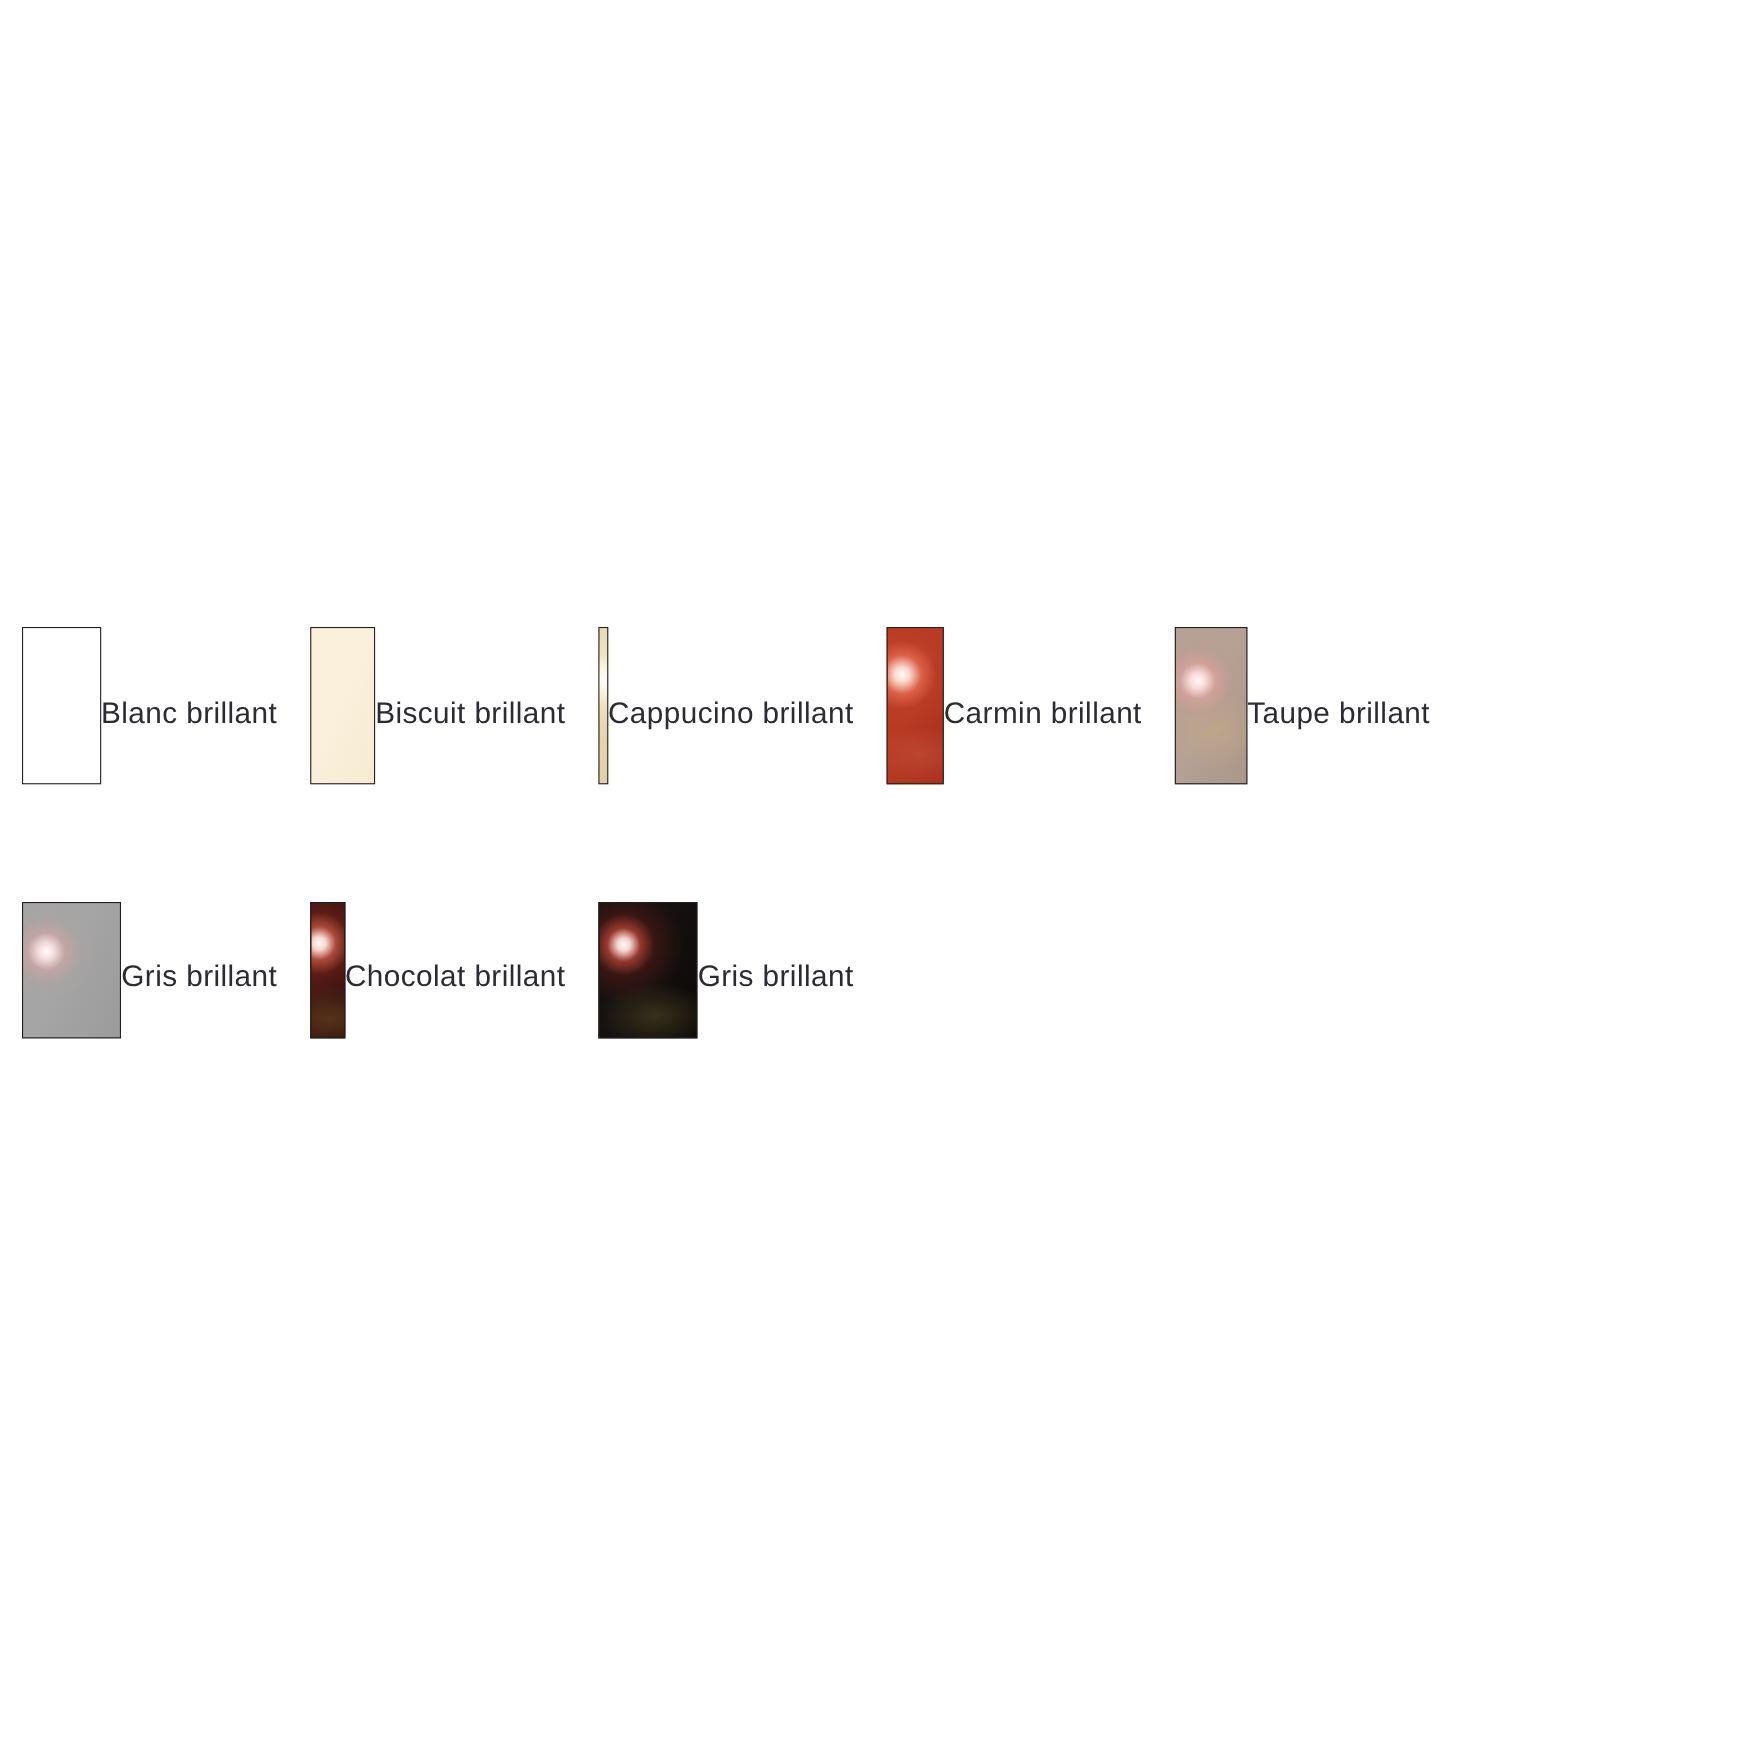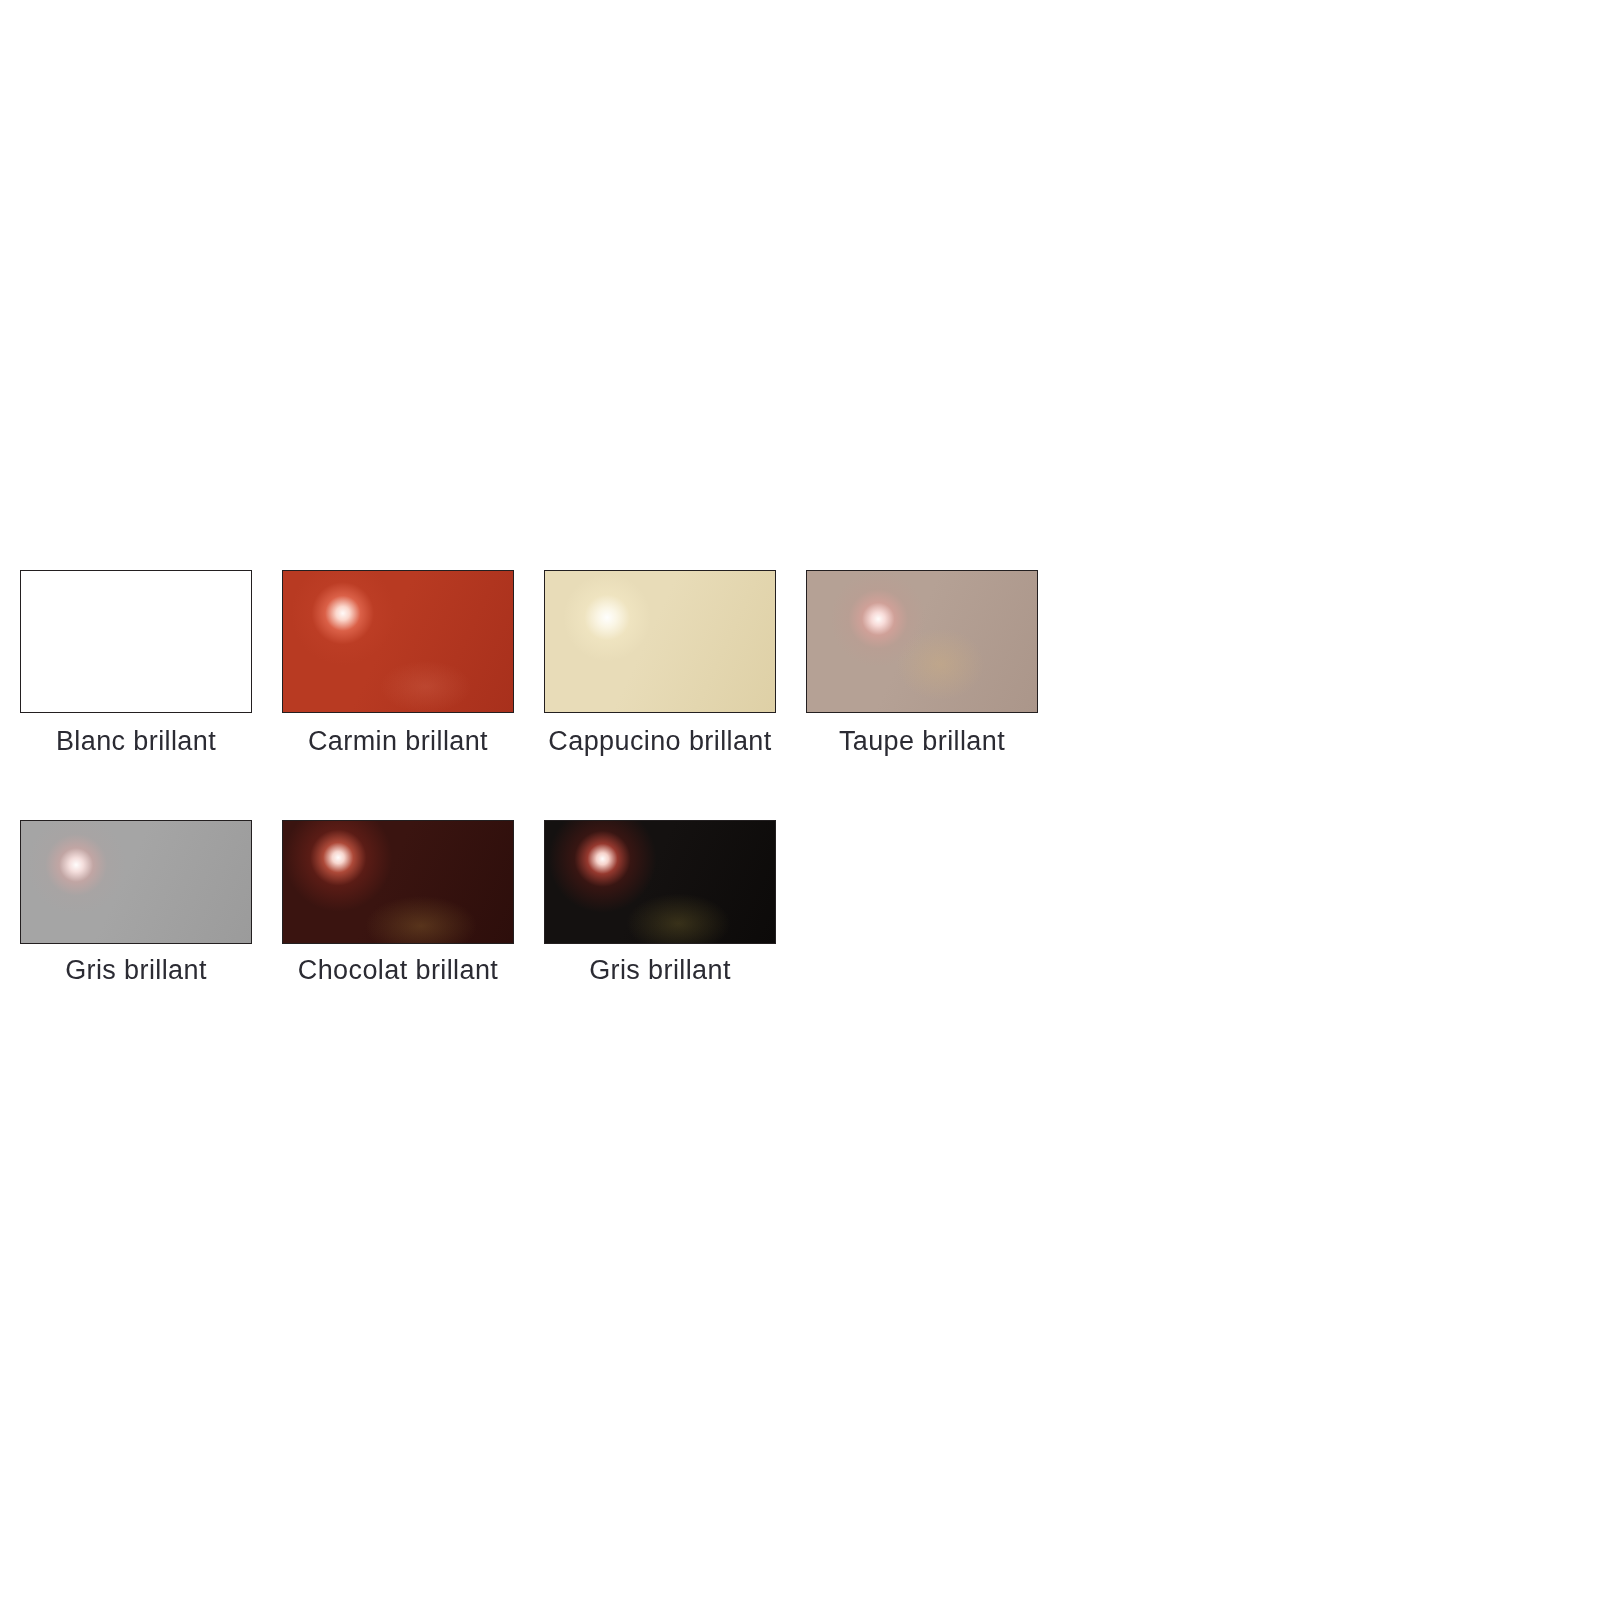--- a/index.html
+++ b/index.html
@@ -29,21 +29,21 @@
     flex-direction: row;
     align-items: flex-start;
   }
   #row-1 { top: 570px; }
   #row-2 { top: 820px; }
 
   .swatch-cell {
     width: 232px;
     margin-right: 30px;
     display: flex;
-    flex-direction: column;
+    flex-direction: row;
     align-items: center;
   }
 
   .swatch-chip {
     position: relative;
     width: 232px;
     height: 143px;
     box-sizing: border-box;
     border: 1.5px solid #231f20;
     overflow: hidden;
@@ -83,31 +83,35 @@
 <body>
 
 <div id="swatch-board">
 
   <div class="swatch-row" id="row-1">
       <div class="swatch-cell">
         <div class="swatch-chip" style="background-color: rgb(255, 255, 255);"></div>
         <div class="swatch-label">Blanc brillant</div>
       </div>
       <div class="swatch-cell">
-        <div class="swatch-chip" style="background-color: rgb(184, 58, 34); background-image: linear-gradient(115deg, rgb(184, 58, 34) 0%, rgb(184, 58, 34) 45%, rgb(168, 48, 28) 100%);">
-          <div class="chip-flare" style="background: radial-gradient(46px 26px at 62% 82%, rgba(226, 128, 104, 0.22) 0%, rgba(184, 58, 34, 0) 100%);"></div>
-          <div class="chip-highlight" style="background: radial-gradient(52px at 26% 30%, rgb(255, 250, 248) 0%, rgba(255, 224, 214, 0.95) 13%, rgba(240, 120, 95, 0.62) 34%, rgba(200, 70, 45, 0.26) 60%, rgba(184, 58, 34, 0) 100%);"></div>
-        </div>
-        <div class="swatch-label">Carmin brillant</div>
+        <div class="swatch-chip" style="background-color: rgb(250, 240, 220); background-image: linear-gradient(115deg, rgb(250, 240, 220) 0%, rgb(250, 240, 220) 45%, rgb(247, 235, 210) 100%);"></div>
+        <div class="swatch-label">Biscuit brillant</div>
       </div>
       <div class="swatch-cell">
         <div class="swatch-chip" style="background-color: rgb(232, 220, 184); background-image: linear-gradient(115deg, rgb(232, 220, 184) 0%, rgb(232, 220, 184) 45%, rgb(222, 208, 166) 100%);">
           <div class="chip-highlight" style="background: radial-gradient(44px at 27% 33%, rgba(255, 255, 255, 0.98) 0%, rgba(255, 252, 240, 0.8) 22%, rgba(250, 240, 205, 0.38) 52%, rgba(232, 220, 184, 0) 100%);"></div>
         </div>
         <div class="swatch-label">Cappucino brillant</div>
+      </div>
+      <div class="swatch-cell">
+        <div class="swatch-chip" style="background-color: rgb(184, 58, 34); background-image: linear-gradient(115deg, rgb(184, 58, 34) 0%, rgb(184, 58, 34) 45%, rgb(168, 48, 28) 100%);">
+          <div class="chip-flare" style="background: radial-gradient(46px 26px at 62% 82%, rgba(226, 128, 104, 0.22) 0%, rgba(184, 58, 34, 0) 100%);"></div>
+          <div class="chip-highlight" style="background: radial-gradient(52px at 26% 30%, rgb(255, 250, 248) 0%, rgba(255, 224, 214, 0.95) 13%, rgba(240, 120, 95, 0.62) 34%, rgba(200, 70, 45, 0.26) 60%, rgba(184, 58, 34, 0) 100%);"></div>
+        </div>
+        <div class="swatch-label">Carmin brillant</div>
       </div>
       <div class="swatch-cell">
         <div class="swatch-chip" style="background-color: rgb(181, 161, 149); background-image: linear-gradient(115deg, rgb(181, 161, 149) 0%, rgb(181, 161, 149) 45%, rgb(171, 150, 138) 100%);">
           <div class="chip-flare" style="background: radial-gradient(44px 36px at 58% 66%, rgba(214, 180, 126, 0.34) 0%, rgba(181, 161, 149, 0) 100%);"></div>
           <div class="chip-highlight" style="background: radial-gradient(48px at 31% 34%, rgb(255, 252, 250) 0%, rgba(255, 226, 224, 0.9) 14%, rgba(232, 160, 155, 0.52) 34%, rgba(196, 150, 142, 0.22) 62%, rgba(181, 161, 149, 0) 100%);"></div>
         </div>
         <div class="swatch-label">Taupe brillant</div>
       </div>
     </div>
   <div class="swatch-row" id="row-2">

